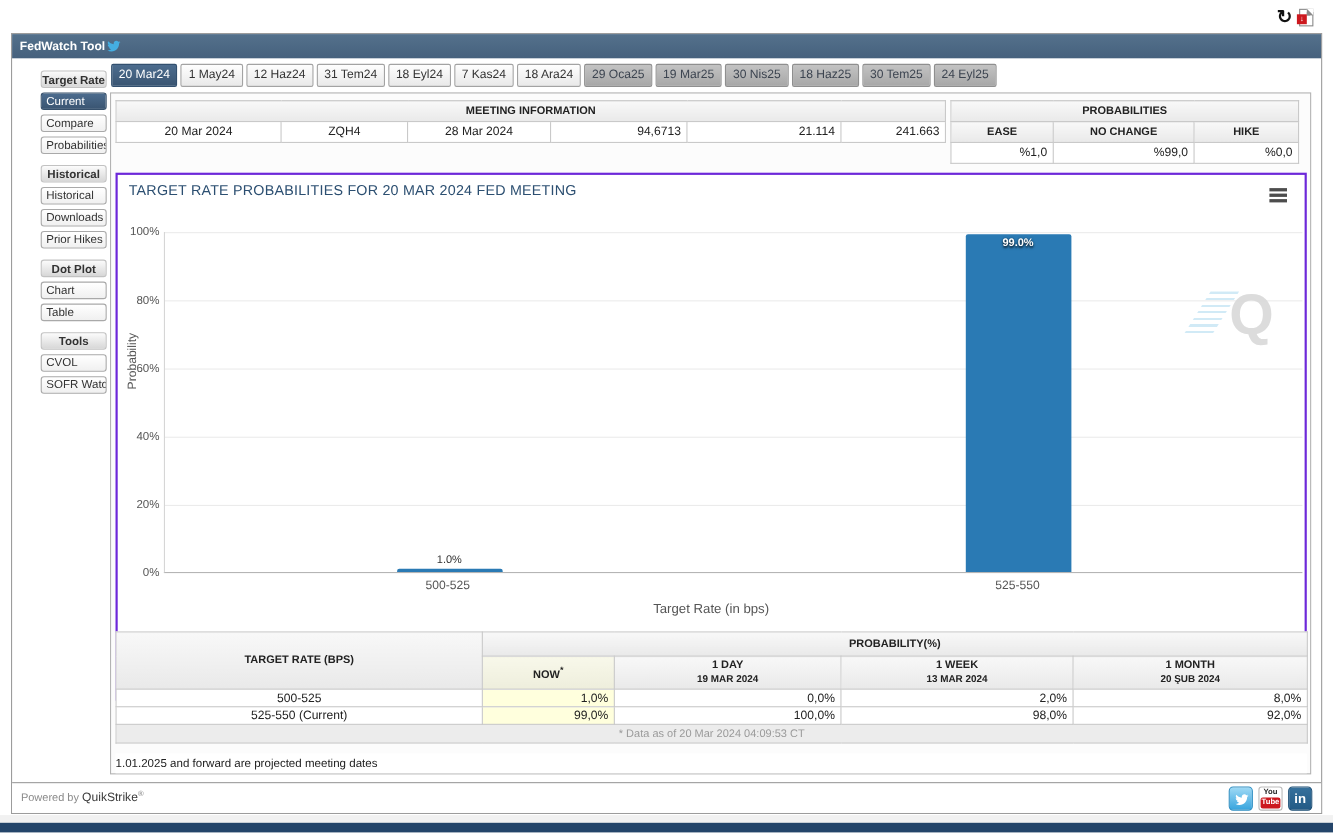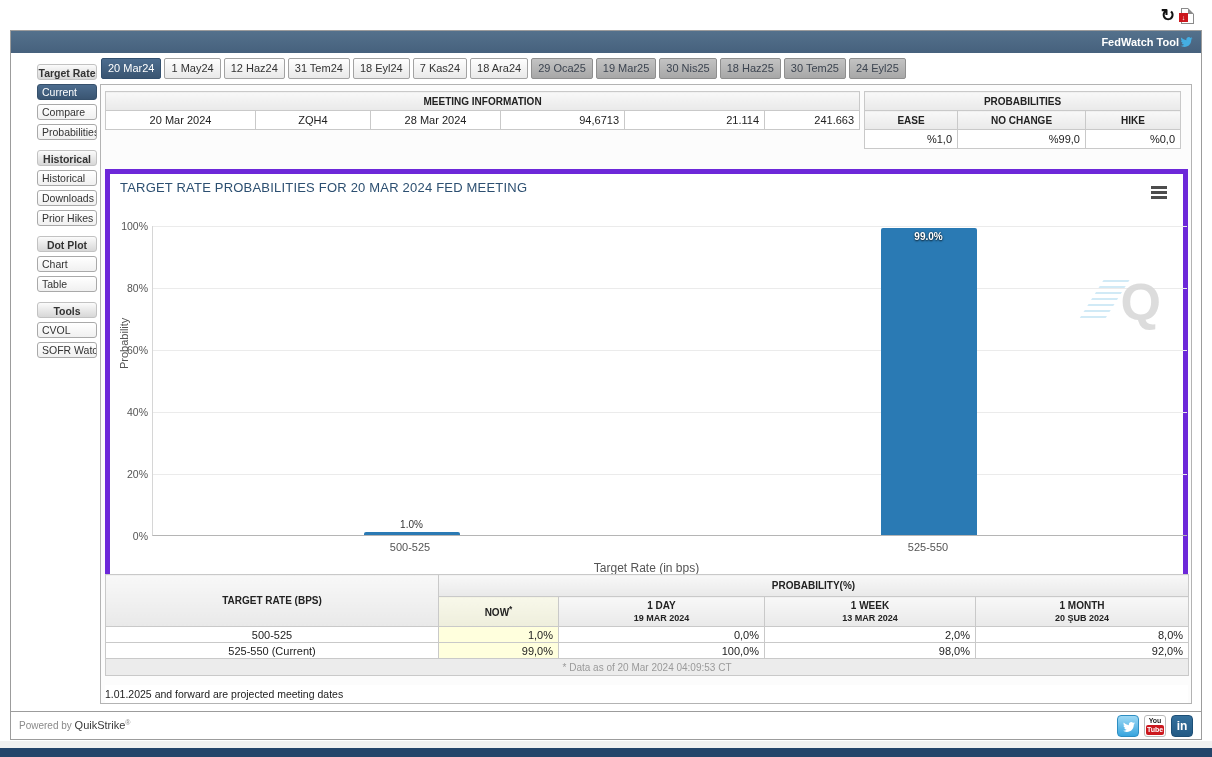--- a/index.html
+++ b/index.html
@@ -9,21 +9,21 @@
   
   .top-icons { position:absolute; top:7px; right:18px; display:flex; align-items:center; gap:6px; }
   .refresh-ic { font-size:17px; font-weight:bold; color:#111; cursor:pointer; line-height:18px; }
   .pdf-ic { position:relative; width:13px; height:16px; background:#fff; border:1px solid #8a8a8a; cursor:pointer; }
   .pdf-ic::before { content:""; position:absolute; right:-1px; top:-1px; border:3px solid #fff; border-left-color:#8a8a8a; border-bottom-color:#8a8a8a; }
   .pdf-badge { position:absolute; left:-3px; bottom:1px; width:9px; height:9px; background:#cc181e; color:#fff; font-size:7px; line-height:9px; text-align:center; }
 
   
   .app { position:absolute; left:10px; top:30px; width:1192px; height:710px; border:1px solid #9c9c9c; background:#fff; }
 
-  .titlebar { position:absolute; left:0; top:0; width:100%; height:22px; background:linear-gradient(#54718c,#46617d); display:flex; align-items:center; justify-content:flex-end; padding:0 7px; }
+  .titlebar { position:absolute; left:0; top:0; width:100%; height:22px; background:linear-gradient(#54718c,#46617d); display:flex; align-items:center; justify-content:flex-start; padding:0 7px; }
   .titlebar .t { color:#fff; font-size:11px; font-weight:bold; }
   .tw-bird { width:15px; height:12px; fill:#45aee2; cursor:pointer; }
 
   
   .sidebar { position:absolute; left:26px; top:33px; width:60px; }
   .side-hdr { height:16px; line-height:16px; text-align:center; font-size:10.5px; font-weight:bold; color:#333;
     background:linear-gradient(#fbfbfb,#d7d7d7); border:1px solid #c2c2c2; border-radius:3px; margin:10px 0 4px 0; }
   .side-hdr:first-child { margin-top:0; }
   .side-item { height:16px; line-height:15px; font-size:10.5px; color:#333; background:linear-gradient(#ffffff,#f0f0f0);
     border:1px solid #a9a9a9; border-radius:3px; padding-left:4px; margin-bottom:4px; cursor:pointer; white-space:nowrap; overflow:hidden; }
@@ -44,21 +44,21 @@
   th { font-size:10px; background:linear-gradient(#f8f8f8,#e9e9e9); font-weight:bold; text-align:center; }
   .num { text-align:right; padding-right:5px; }
   .ctr { text-align:center; }
 
   .mi-table { position:absolute; left:4px; top:6px; width:754px; }
   .mi-table tr { height:19px; }
   .pr-table { position:absolute; left:763px; top:6px; width:316px; }
   .pr-table tr { height:19px; }
 
   
-  .chart { position:absolute; left:4px; top:84px; width:1083px; height:480px; background:#fff; border:5px solid #6d28d9; }
+  .chart { position:absolute; left:4px; top:72px; width:1083px; height:480px; background:#fff; border:2px solid #6d28d9; }
   .c-title { position:absolute; left:10px; top:6px; font-size:13px; color:#2c4f71; letter-spacing:.2px; }
   .c-sub { position:absolute; left:0; top:26px; width:100%; text-align:center; font-size:11px; color:#2c4f71; }
   .burger { position:absolute; right:16px; top:12px; width:16px; cursor:pointer; }
   .burger div { height:3px; background:#4d4d4d; margin-bottom:2px; }
   .plot { position:absolute; left:42px; top:52px; width:1035px; height:310px; border-left:1px solid #d6d6d6; border-bottom:1px solid #b5b5b5; }
   .grid { position:absolute; left:0; width:100%; height:1px; background:#ebebeb; }
   .ytick { position:absolute; width:36px; text-align:right; font-size:10.5px; color:#555; }
   .ylab { position:absolute; left:8px; top:195px; font-size:11px; color:#555; transform:rotate(-90deg); transform-origin:left top; }
   .bar { position:absolute; bottom:0; width:96px; border-radius:2px 2px 0 0; }
   .bar-label { position:absolute; left:50%; transform:translateX(-50%); font-size:10px; white-space:nowrap; }

